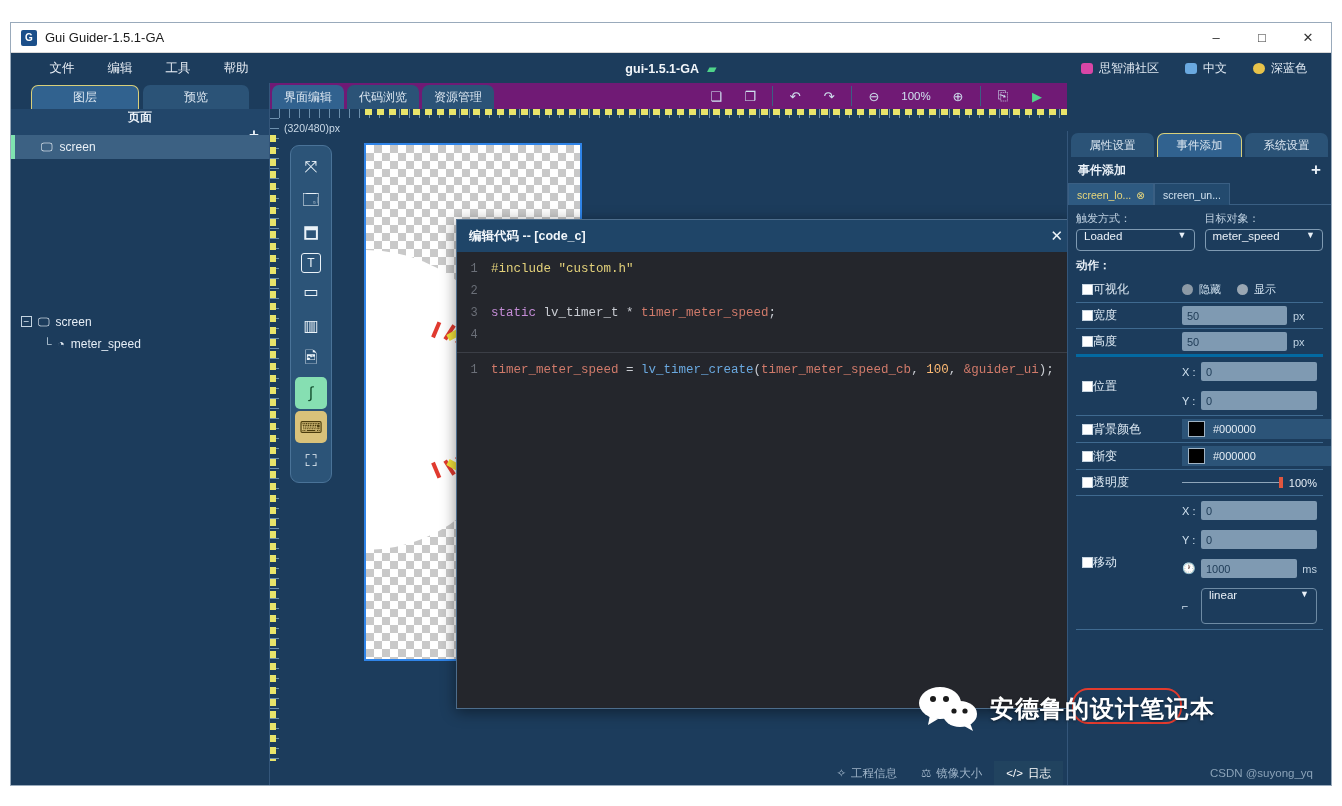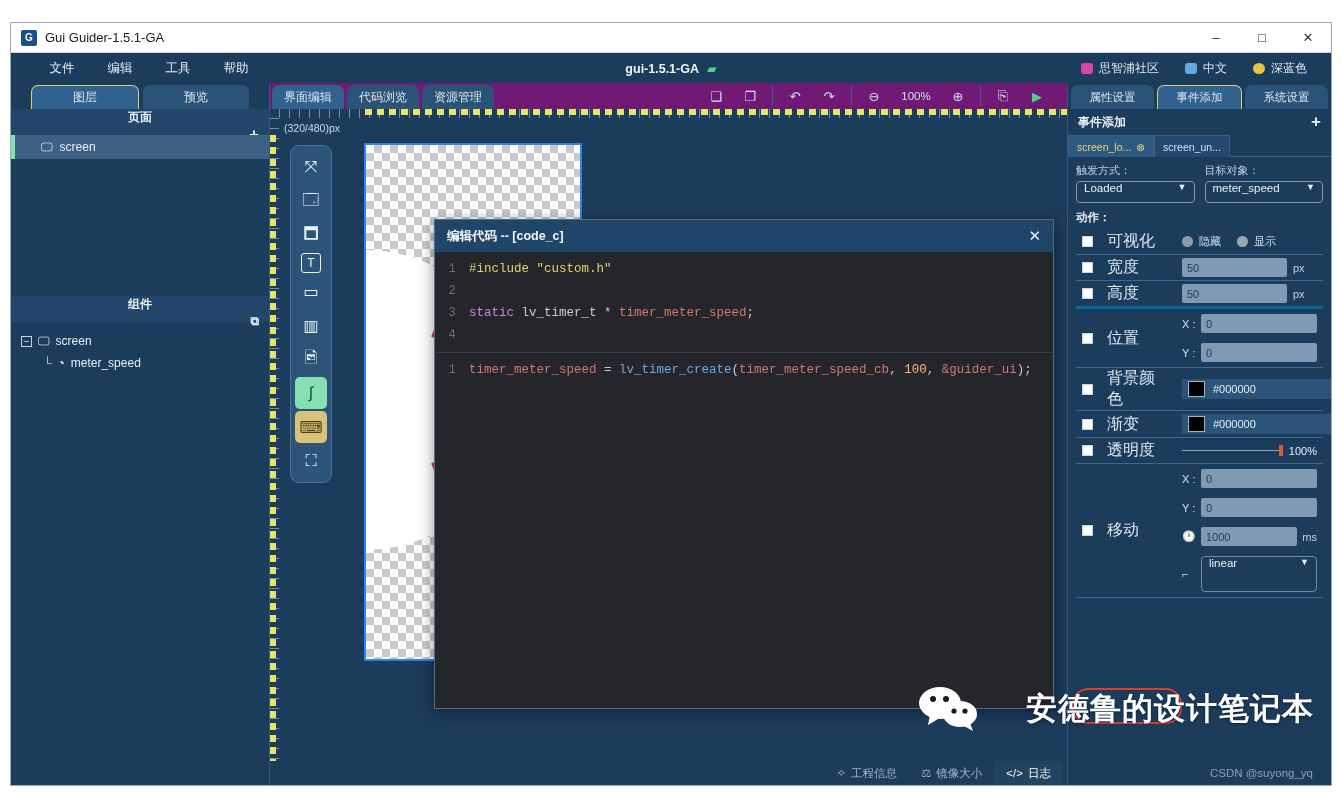--- a/index.html
+++ b/index.html
@@ -100,21 +100,21 @@
       border:2px solid #2f84e8;
       background-color:#fff;
       background-image:
         linear-gradient(45deg,#c9c9c9 25%,transparent 25%,transparent 75%,#c9c9c9 75%),
         linear-gradient(45deg,#c9c9c9 25%,transparent 25%,transparent 75%,#c9c9c9 75%);
       background-size:16px 16px; background-position:0 0,8px 8px; overflow:hidden; }
   .meter { position:absolute; left:-150px; top:105px; width:300px; height:300px;
       border-radius:50%; background:#fff; }
 
   
-  .dialog { position:absolute; left:164px; top:110px; width:620px; height:490px;
+  .dialog { position:absolute; left:186px; top:110px; width:620px; height:490px;
       background:#24262c; border:1px solid #4d6d8c; box-shadow:0 3px 14px rgba(0,0,0,.45); }
   .dlg-title { height:32px; background:#1f4568; display:flex; align-items:center;
       padding:0 12px; color:#f1f6fa; font-size:12.5px; font-weight:bold; }
   .dlg-title .x { margin-left:auto; font-size:15px; font-weight:normal; color:#eef4f9; }
   .code-block { background:#24262c; padding:6px 0 0 0; font-family:"Liberation Mono","DejaVu Sans Mono",monospace; }
   .cline { display:flex; height:22px; align-items:center; font-size:12.5px; }
   .cline .ln { width:34px; text-align:center; color:#6b6f78; font-size:12px; flex:0 0 34px; }
   .code-sep { height:1px; background:#3b3e46; margin:6px 0 0 0; }
   .kw { color:#c48cd6; } .str { color:#e3d17a; } .fn { color:#6aa9e0; }
   .id { color:#d07a6a; } .num { color:#fdba74; } .pre { color:#e3d17a; }
@@ -122,21 +122,21 @@
 
   
   .statusbar { height:24px; flex:0 0 24px; background:#1c3c5c; display:flex;
       align-items:center; justify-content:flex-end; gap:0; padding-right:4px; }
   .sitem { display:flex; align-items:center; gap:5px; color:#9fb4c8; font-size:11.5px;
       padding:0 12px; height:24px; }
   .sitem.active { color:#fff; background:#21435f; }
 
   
   .right { width:264px; flex:0 0 264px; background:#1c3c5c; display:flex; flex-direction:column;
-      border-left:1px solid #34567a; }
+      border-left:1px solid #34567a;margin-top:48px; }
   .rtabs { height:26px; display:flex; gap:3px; padding:0 3px; align-items:flex-end; }
   .rtab { flex:1; height:24px; border-radius:7px 7px 0 0; display:flex; align-items:center;
       justify-content:center; font-size:11.5px; color:#dbe6f0; background:#2b5377; }
   .rtab.active { background:#31628f; border:1px solid #d8cf7a; border-bottom:none; }
   .r-head { height:26px; display:flex; align-items:center; padding:0 10px; color:#eaf1f8;
       font-size:12px; font-weight:bold; background:#1c3c5c; }
   .r-head .plus { margin-left:auto; font-size:17px; font-weight:bold; }
   .evtabs { height:22px; display:flex; background:#163css; }
   .evtab { height:22px; padding:0 8px; display:flex; align-items:center; gap:5px;
       font-size:10.5px; color:#cfe0ee; border:1px solid #3a5f83; border-bottom:none;
@@ -146,22 +146,22 @@
   .fld-row { display:flex; gap:10px; margin-bottom:2px; }
   .fld { flex:1; }
   .fld-lab { color:#bed0e0; font-size:11px; margin-bottom:3px; }
   .sel { height:22px; border:1px solid #7f9ab2; border-radius:4px; background:#1c3c5c;
       display:flex; padding:0 7px; color:#eaf1f8; font-size:11.5px; }
   .sel .chev { margin-left:auto; font-size:9px; }
   .act-lab { color:#e9f0f7; font-size:11.5px; font-weight:bold; margin:7px 0 4px 0; }
   .grid { border:1px solid #3f6party; }
   .grow { display:flex; border-bottom:1px solid #3c6party; min-height:26px; }
   .grow { border-bottom:1px solid #3b6somet; }
-  .gcell-l { width:100px; flex:0 0 100px; display:flex; align-items:center; gap:14px;
-      padding:0 6px; border-right:1px solid #3a6party; color:#dce8f2; font-size:16px; }
+  .gcell-l { width:100px; flex:0 0 100px; display:flex; align-items:center; gap:0;
+      padding:0 6px; border-right:1px solid #3a6party; color:#dce8f2; font-size:12px; }
   .gcell-r { flex:1; display:flex; align-items:center; padding:3px 6px; gap:6px;
       flex-wrap:wrap; }
   .cbx { width:11px; height:11px; background:#fff; border:1px solid #c6d4e0; flex:0 0 11px;
       display:inline-block; }
   .cbx.on { background:#2f7fe0; border-color:#2f7fe0; position:relative; }
   .cbx.on:after { content:"✓"; position:absolute; left:1px; top:-2px; color:#fff; font-size:10px; }
   .radio { width:11px; height:11px; border-radius:50%; background:#8d9aa6; display:inline-block; }
   .rlab { color:#cfe0ee; font-size:11px; }
   .inp { height:19px; background:#7f9ab2; border-radius:2px; color:#1d3a55; font-size:11px;
       display:flex; align-items:center; padding:0 5px; }
@@ -174,22 +174,22 @@
   .colorbox .hex { color:#e6eef6; font-size:11px; }
   .slider { flex:1; height:1px; background:#8fa6ba; position:relative; }
   .slider .knob { position:absolute; right:0; top:-5px; width:4px; height:11px; background:#e0563f; }
   .pct { color:#e6eef6; font-size:11px; }
   .langbtn { display:flex; align-items:center; gap:4px; color:#5f7f9c; font-size:11px; }
   .csdn { position:absolute; right:18px; bottom:6px; color:#8aa2b8; font-size:11.5px; }
 
   
   .watermark { position:absolute; left:918px; top:686px; display:flex; align-items:center;
       gap:10px; pointer-events:none; z-index:60; }
-  .wm-text { color:#fff; font-size:31px; font-weight:bold; letter-spacing:1px;
-      text-shadow:0 1px 3px rgba(0,0,0,.5); font-family:"DejaVu Sans",sans-serif;margin-left:36px; }
+  .wm-text { color:#fff; font-size:24px; font-weight:bold; letter-spacing:1px;
+      text-shadow:0 1px 3px rgba(0,0,0,.5); font-family:"DejaVu Sans",sans-serif; }
   .redbox { position:absolute; left:1072px; top:688px; width:110px; height:36px;
       border:2px solid #e23b2e; border-radius:16px; z-index:55; }
 </style>
 </head>
 <body>
 
 <div id="app">
 
   <div class="titlebar">
     <div class="app-icon"></div>
@@ -237,24 +237,20 @@
         <span>页面</span>
         <span class="plus">+</span>
       </div>
       <div class="pages-list">
         <div class="page-row">
           <span>🖵</span>
           <span>screen</span>
         </div>
       </div>
       <div class="fill"></div>
-      <div class="panel-head">
-        <span>组件</span>
-        <span class="plus" style="font-size:12px">⧉</span>
-      </div>
       <div class="tree">
         <div class="tree-row">
           <span class="expander">−</span>
           <span>🖵</span>
           <span>screen</span>
         </div>
         <div class="tree-row child">
           <span style="color:#b9cbda">└</span>
           <span>◔</span>
           <span>meter_speed</span>

